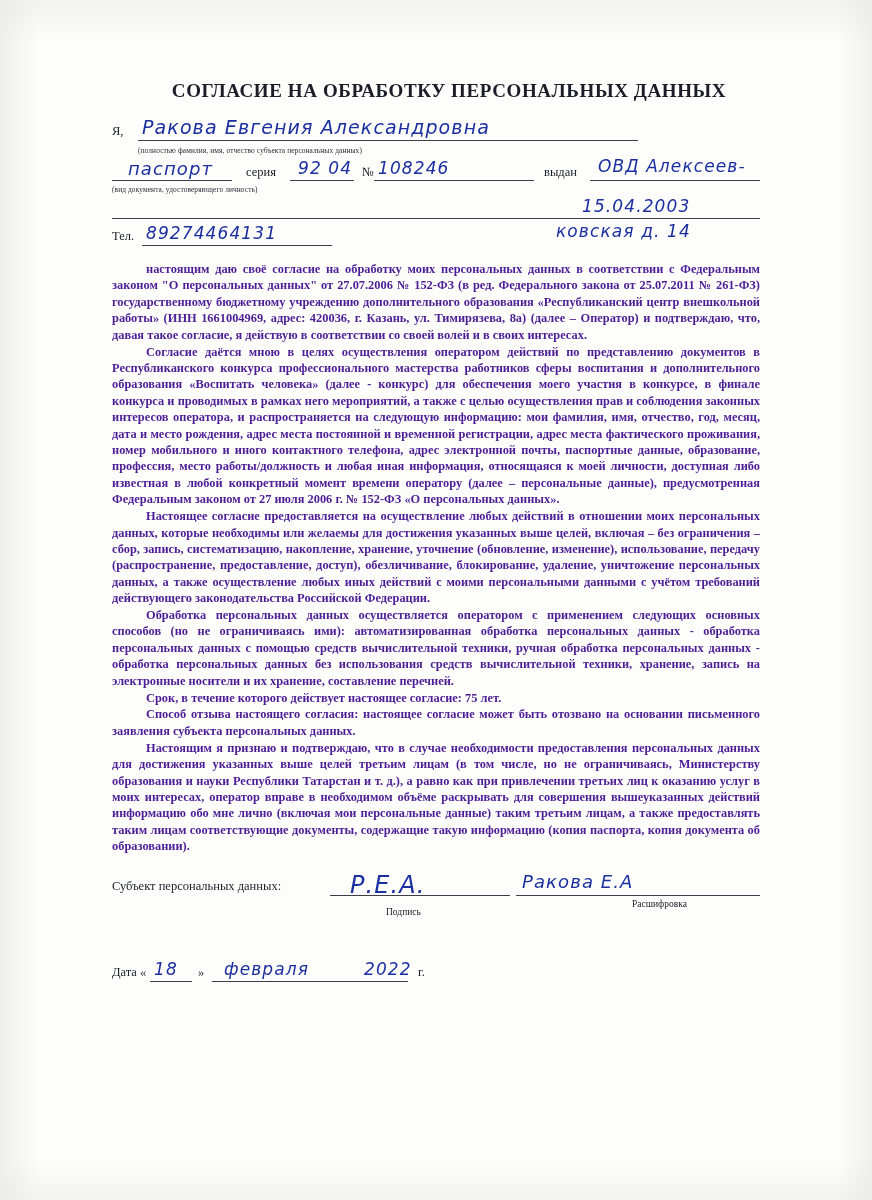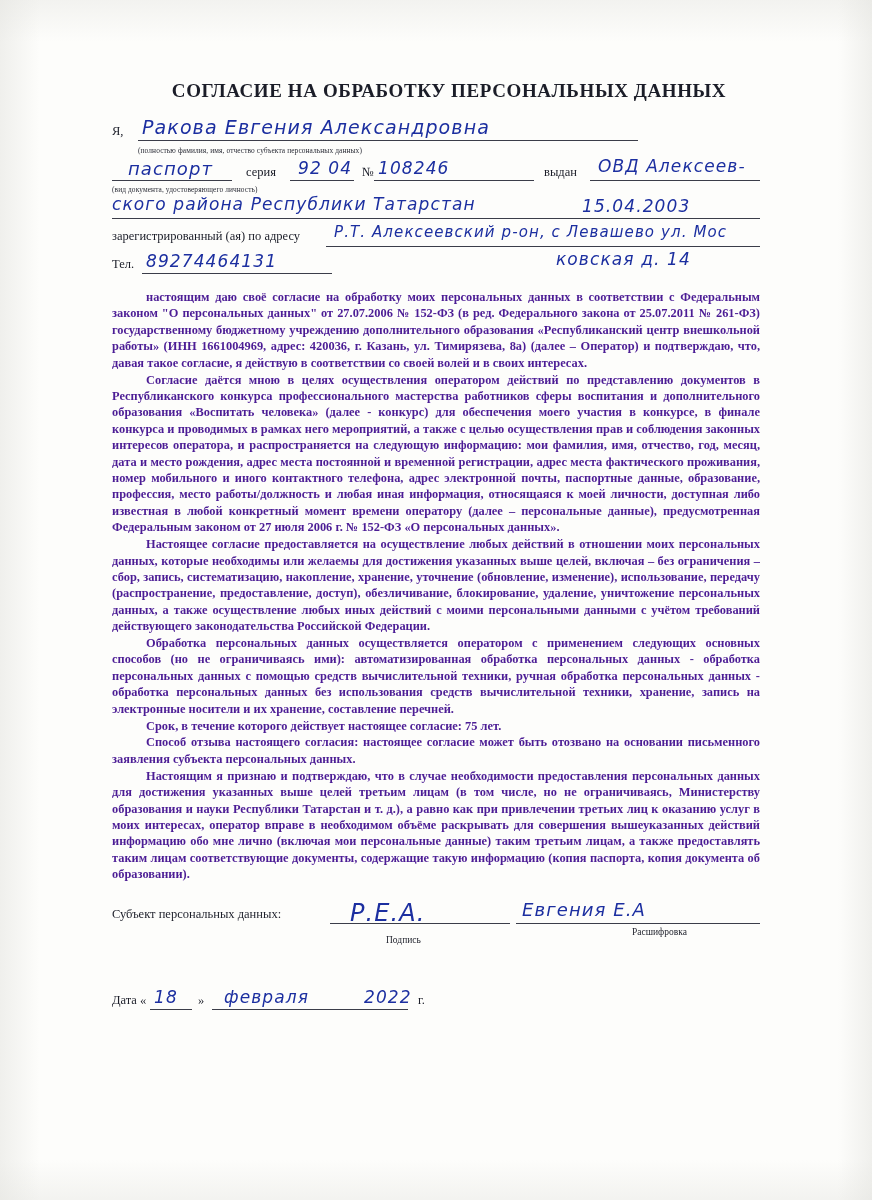--- a/index.html
+++ b/index.html
@@ -133,30 +133,24 @@
       <span class="abs label-inline" style="left:432px; top:7px;">выдан</span>
       <span class="abs hand" style="left:486px; top:-2px;">ОВД Алексеев-</span>
       <div class="rule" style="left:0px; top:22px; width:120px;"></div>
       <div class="rule" style="left:178px; top:22px; width:64px;"></div>
       <div class="rule" style="left:262px; top:22px; width:160px;"></div>
       <div class="rule" style="left:478px; top:22px; width:170px;"></div>
     </div>
     <div class="caption" style="margin-top:-1px;">(вид документа, удостоверяющего личность)</div>
 
     <div class="field-row" style="height:26px; margin-top:2px;">
-      <span class="abs hand" style="left:0px; top:-2px;">ского района Республики Татарстан</span>
       <span class="abs hand" style="left:470px; top:0px;">15.04.2003</span>
       <div class="rule" style="left:0px; top:22px; width:648px;"></div>
     </div>
 
-    <div class="field-row" style="height:26px; margin-top:2px;">
-      <span class="abs label-inline" style="left:0px; top:5px;">зарегистрированный (ая) по адресу</span>
-      <span class="abs hand small" style="left:222px; top:-1px;">Р.Т. Алексеевский р-он, с Левашево ул. Мос</span>
-      <div class="rule" style="left:214px; top:22px; width:434px;"></div>
-    </div>
 
     <div class="field-row" style="height:28px; margin-top:1px;">
       <span class="abs label-inline" style="left:0px; top:6px;">Тел.</span>
       <span class="abs hand" style="left:34px; top:0px;">89274464131</span>
       <span class="abs hand" style="left:444px; top:-2px;">ковская д. 14</span>
       <div class="rule" style="left:30px; top:22px; width:190px;"></div>
     </div>
 
     <div class="para-block">
       <p class="body">настоящим даю своё согласие на обработку моих персональных данных в соответствии с Федеральным законом "О персональных данных" от 27.07.2006 № 152-ФЗ (в ред. Федерального закона от 25.07.2011 № 261-ФЗ) государственному бюджетному учреждению дополнительного образования «Республиканский центр внешкольной работы» (ИНН 1661004969, адрес: 420036, г. Казань, ул. Тимирязева, 8а) (далее – Оператор) и подтверждаю, что, давая такое согласие, я действую в соответствии со своей волей и в своих интересах.</p>
@@ -164,21 +158,21 @@
       <p class="body">Настоящее согласие предоставляется на осуществление любых действий в отношении моих персональных данных, которые необходимы или желаемы для достижения указанных выше целей, включая – без ограничения – сбор, запись, систематизацию, накопление, хранение, уточнение (обновление, изменение), использование, передачу (распространение, предоставление, доступ), обезличивание, блокирование, удаление, уничтожение персональных данных, а также осуществление любых иных действий с моими персональными данными с учётом требований действующего законодательства Российской Федерации.</p>
       <p class="body">Обработка персональных данных осуществляется оператором с применением следующих основных способов (но не ограничиваясь ими): автоматизированная обработка персональных данных - обработка персональных данных с помощью средств вычислительной техники, ручная обработка персональных данных - обработка персональных данных без использования средств вычислительной техники, хранение, запись на электронные носители и их хранение, составление перечней.</p>
       <p class="body">Срок, в течение которого действует настоящее согласие: 75 лет.</p>
       <p class="body">Способ отзыва настоящего согласия: настоящее согласие может быть отозвано на основании письменного заявления субъекта персональных данных.</p>
       <p class="body">Настоящим я признаю и подтверждаю, что в случае необходимости предоставления персональных данных для достижения указанных выше целей третьим лицам (в том числе, но не ограничиваясь, Министерству образования и науки Республики Татарстан и т. д.), а равно как при привлечении третьих лиц к оказанию услуг в моих интересах,  оператор вправе в необходимом объёме раскрывать для совершения вышеуказанных действий информацию обо мне лично (включая мои персональные данные) таким третьим лицам, а также предоставлять таким лицам соответствующие документы, содержащие такую информацию (копия паспорта, копия документа об образовании).</p>
     </div>
 
     <div class="sign-area">
       <span class="abs" style="left:0px; top:6px;">Субъект персональных данных:</span>
       <span class="abs hand" style="left:238px; top:-2px; font-size:24px;">Р.Е.А.</span>
-      <span class="abs hand" style="left:410px; top:-2px; font-size:18px;">Евгения Е.А</span>
+      <span class="abs hand" style="left:410px; top:-2px; font-size:18px;">Ракова Е.А</span>
       <div class="rule" style="left:218px; top:22px; width:180px;"></div>
       <div class="rule" style="left:404px; top:22px; width:244px;"></div>
       <span class="abs sub-caption" style="left:274px; top:34px;font-family:Liberation Serif, serif;">Подпись</span>
       <span class="abs sub-caption" style="left:520px; top:26px;">Расшифровка</span>
     </div>
 
     <div class="date-row">
       <span class="abs" style="left:0px; top:6px;">Дата «</span>
       <span class="abs hand" style="left:42px; top:0px;">18</span>
       <span class="abs" style="left:86px; top:6px;">»</span>

